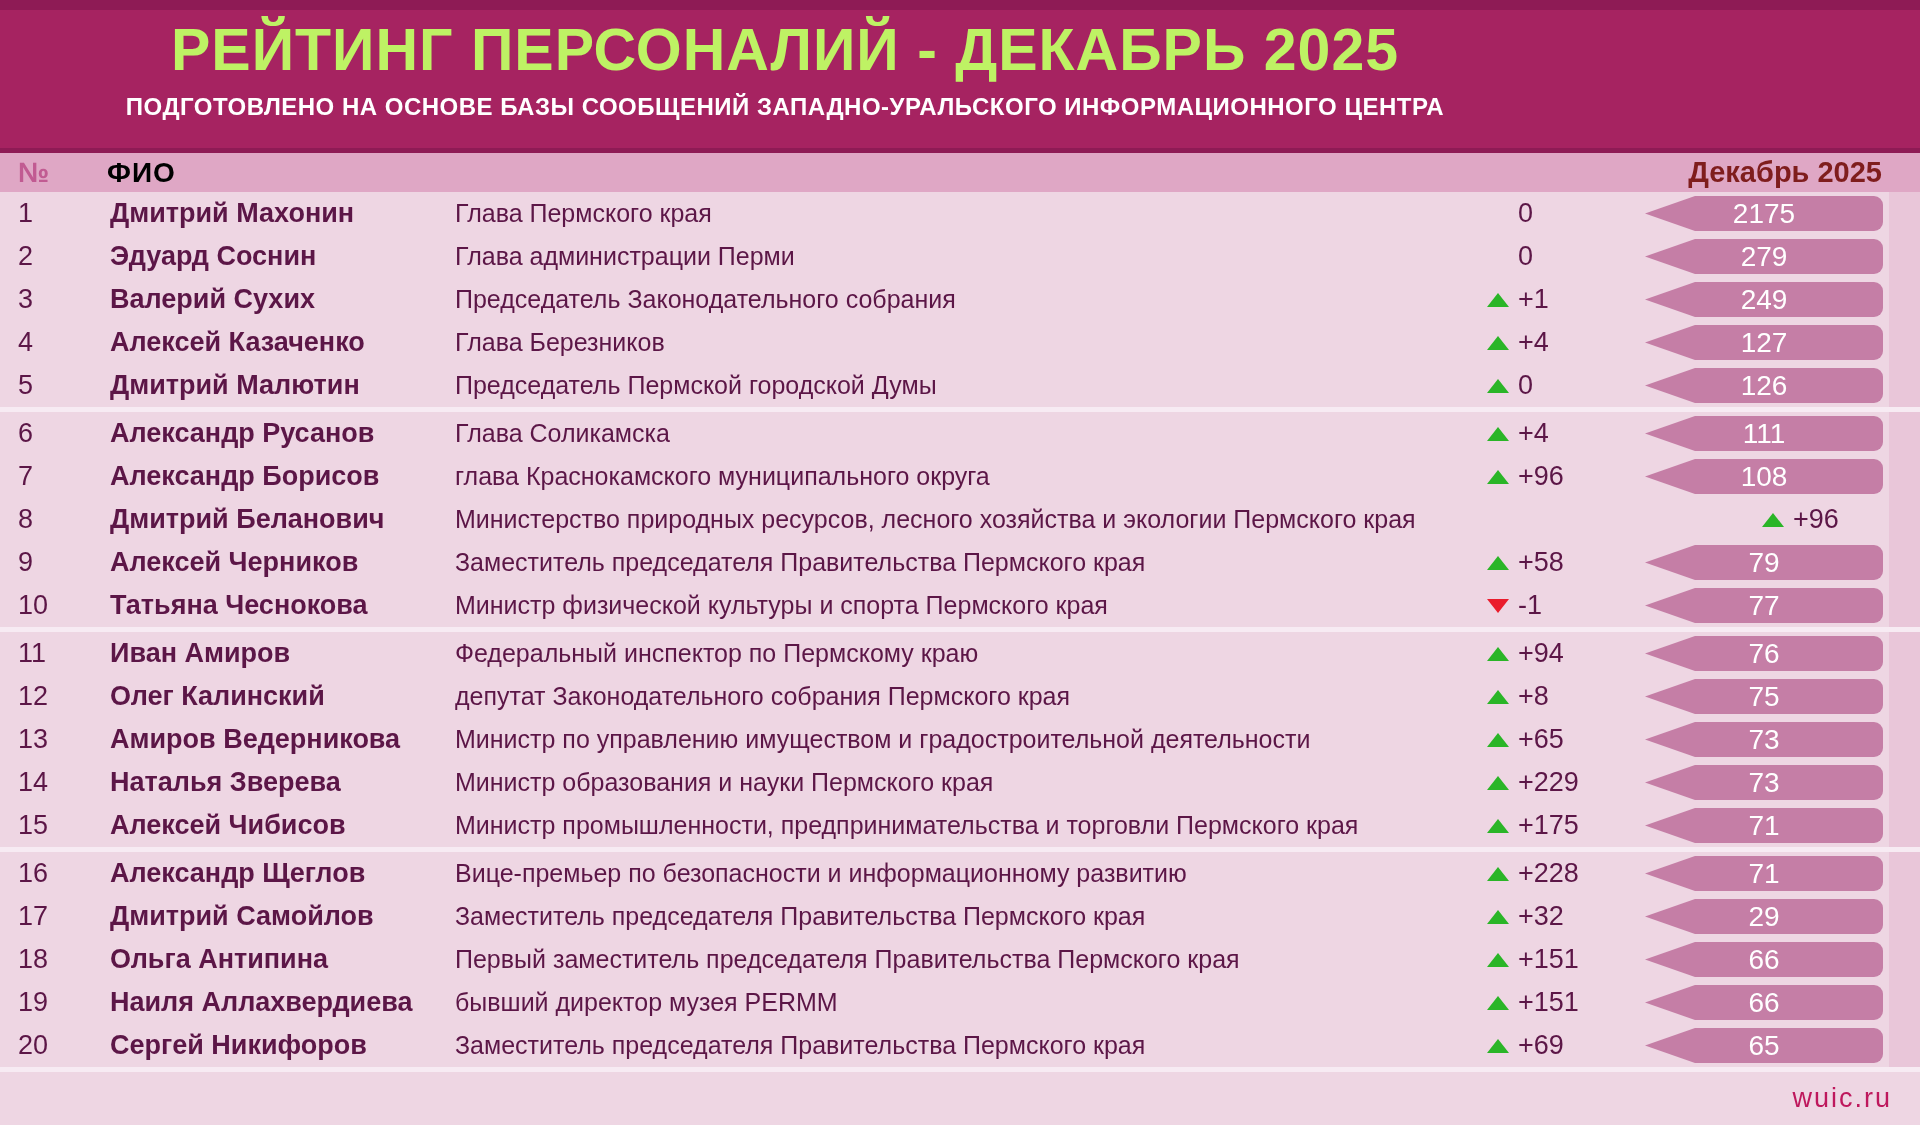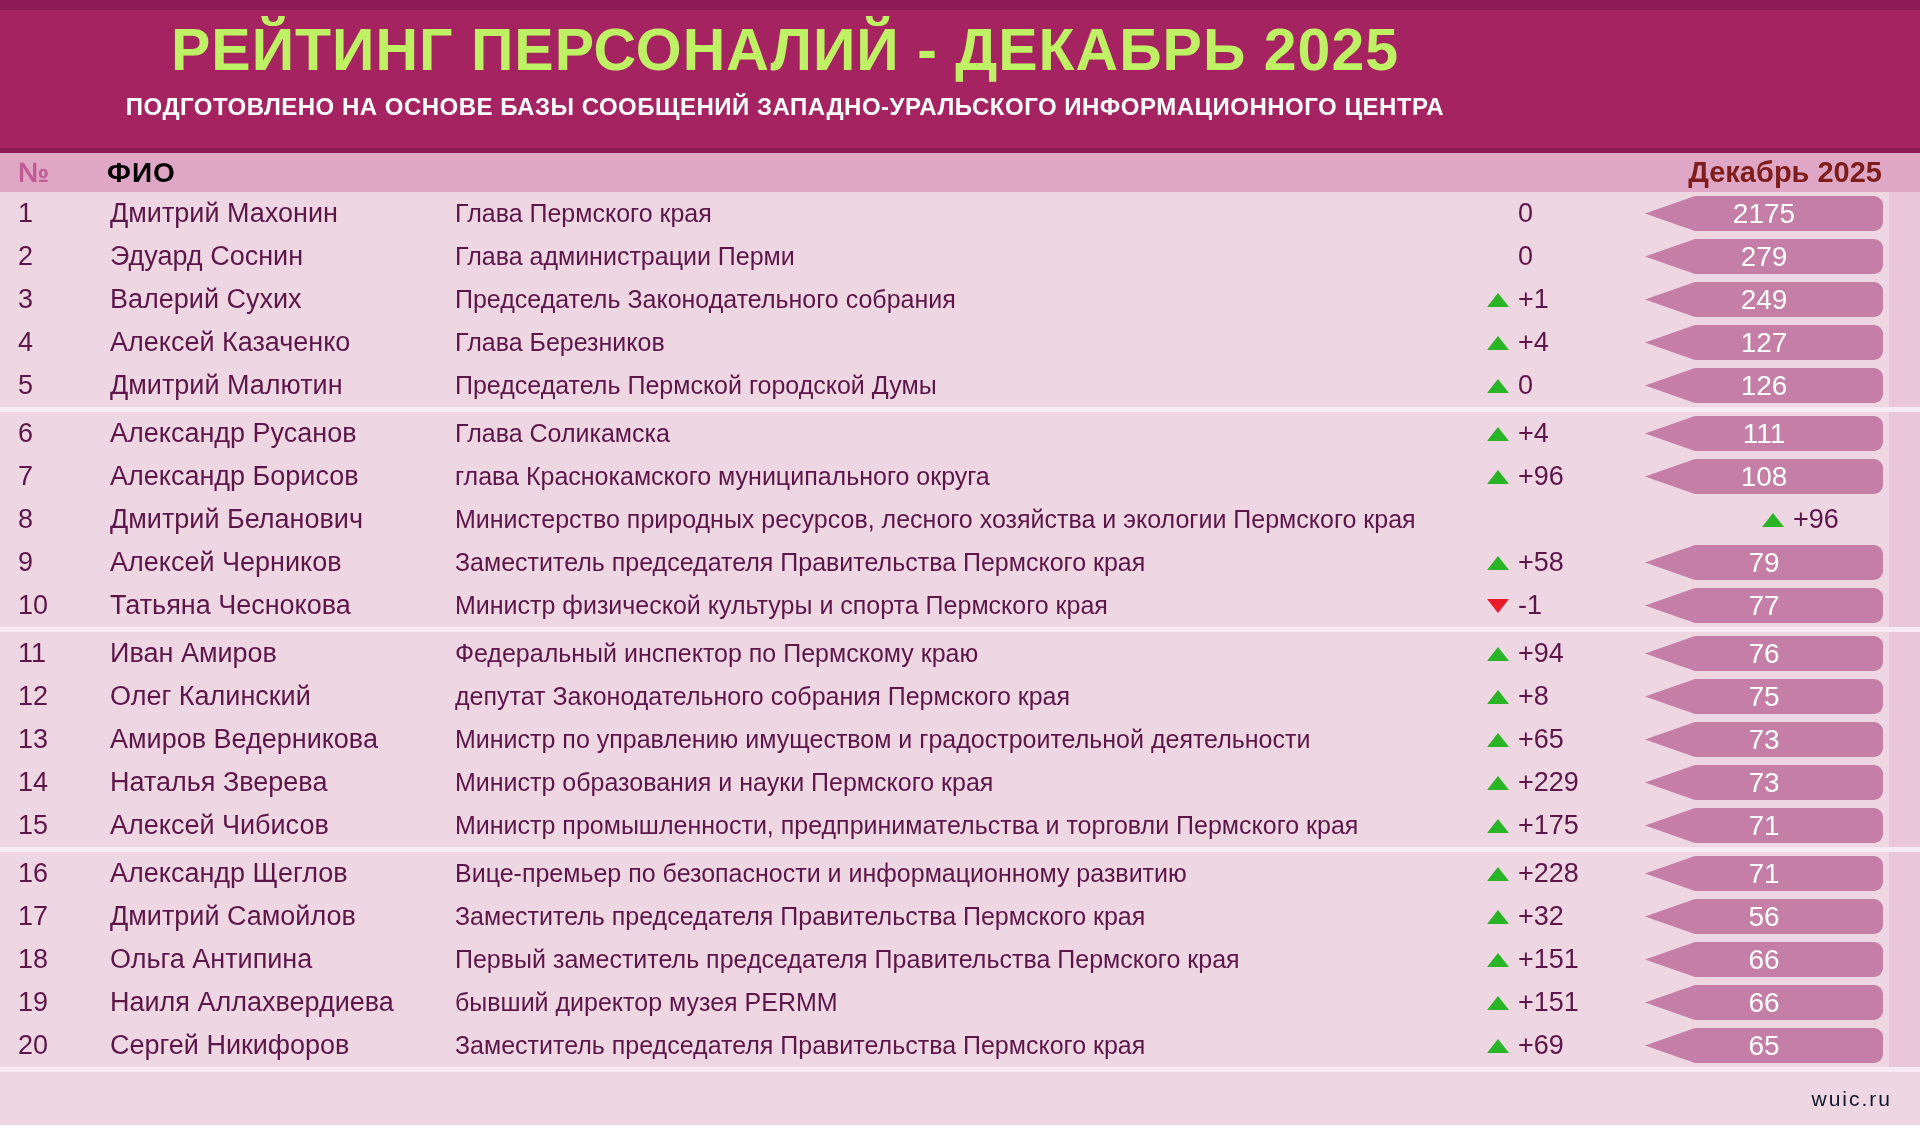--- a/index.html
+++ b/index.html
@@ -49,21 +49,21 @@
   }
   .right-band{
     position:absolute;top:192px;left:1889px;width:31px;height:933px;
     background:#e9c6d9;z-index:1;
   }
   .row{
     position:relative;height:43px;display:flex;align-items:center;
     color:#5c1647;z-index:2;
   }
   .cell-rank{width:110px;box-sizing:border-box;padding-left:18px;font-size:27px;flex:none;}
-  .cell-name{width:345px;flex:none;font-size:27px;font-weight:normal;white-space:nowrap;overflow:hidden;}
+  .cell-name{width:345px;flex:none;font-size:27px;font-weight:bold;white-space:nowrap;overflow:hidden;}
   .cell-pos{flex:1;font-size:25px;white-space:nowrap;overflow:hidden;}
   .cell-change{
     width:170px;flex:none;display:flex;align-items:center;
     box-sizing:border-box;padding-left:12px;font-size:27px;
   }
   .arr{width:0;height:0;flex:none;margin-right:9px;}
   .arr-up{border-left:11px solid transparent;border-right:11px solid transparent;border-bottom:14px solid #2ab527;}
   .arr-down{border-left:11px solid transparent;border-right:11px solid transparent;border-top:14px solid #ea1c2c;}
   .cell-barzone{width:275px;flex:none;position:relative;height:43px;}
   .bar{
@@ -74,21 +74,21 @@
     display:flex;align-items:center;justify-content:center;
     color:#ffffff;font-size:28px;font-weight:normal;
   }
   .group-sep{height:5px;background:#f7ebf3;position:relative;z-index:3;}
   
   .footer{
     position:absolute;top:1072px;left:0;width:1920px;height:53px;
     background:#eed6e3;display:flex;align-items:center;justify-content:flex-end;
     box-sizing:border-box;padding-right:28px;z-index:2;
   }
-  .site{color:#0f172a;font-size:21px;letter-spacing:2px;}
+  .site{color:#be185d;font-size:27px;letter-spacing:2px;}
 </style>
 </head>
 <body>
 
 <div class="header">
   <div class="header-content">
     <div class="title">РЕЙТИНГ ПЕРСОНАЛИЙ - ДЕКАБРЬ 2025</div>
     <div class="subtitle">ПОДГОТОВЛЕНО НА ОСНОВЕ БАЗЫ СООБЩЕНИЙ ЗАПАДНО-УРАЛЬСКОГО ИНФОРМАЦИОННОГО ЦЕНТРА</div>
   </div>
 </div>
@@ -325,21 +325,21 @@
     <div class="row">
     <div class="cell-rank">17</div>
     <div class="cell-name">Дмитрий Самойлов</div>
     <div class="cell-pos">Заместитель председателя Правительства Пермского края</div>
     <div class="cell-change">
       <span class="arr arr-up"></span>
       <span>+32</span>
     </div>
     <div class="cell-barzone">
       <div class="bar">
-        <span>56</span>
+        <span>29</span>
       </div>
     </div>
   </div>
     <div class="row">
     <div class="cell-rank">18</div>
     <div class="cell-name">Ольга Антипина</div>
     <div class="cell-pos">Первый заместитель председателя Правительства Пермского края</div>
     <div class="cell-change">
       <span class="arr arr-up"></span>
       <span>+151</span>

